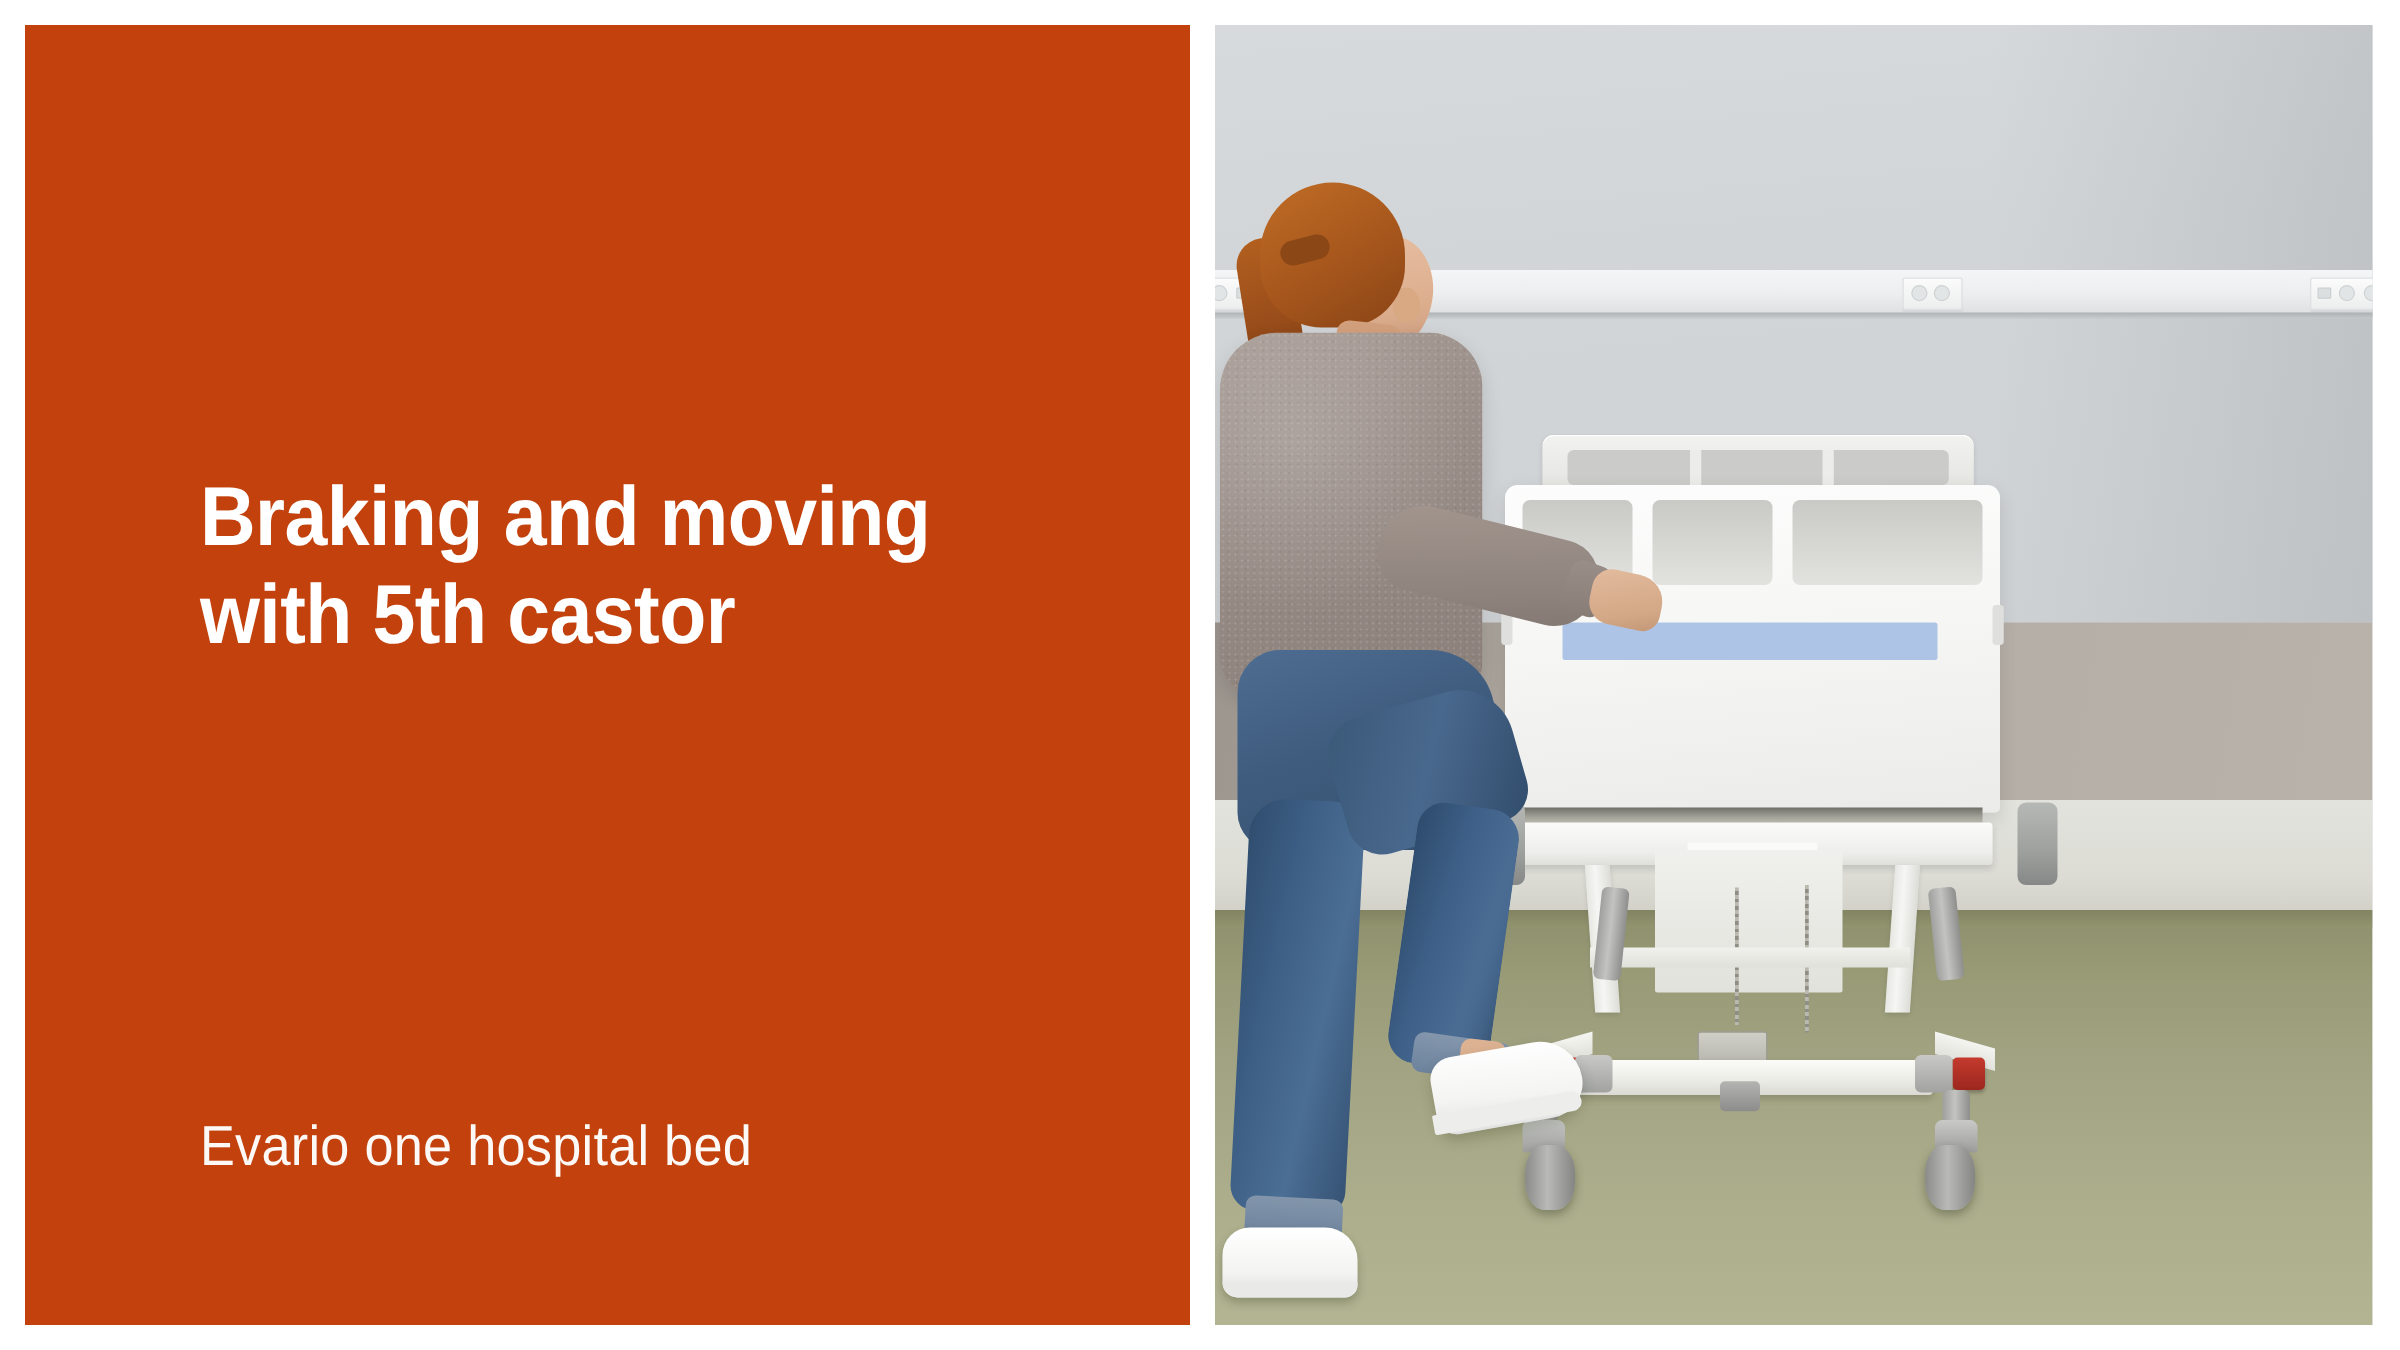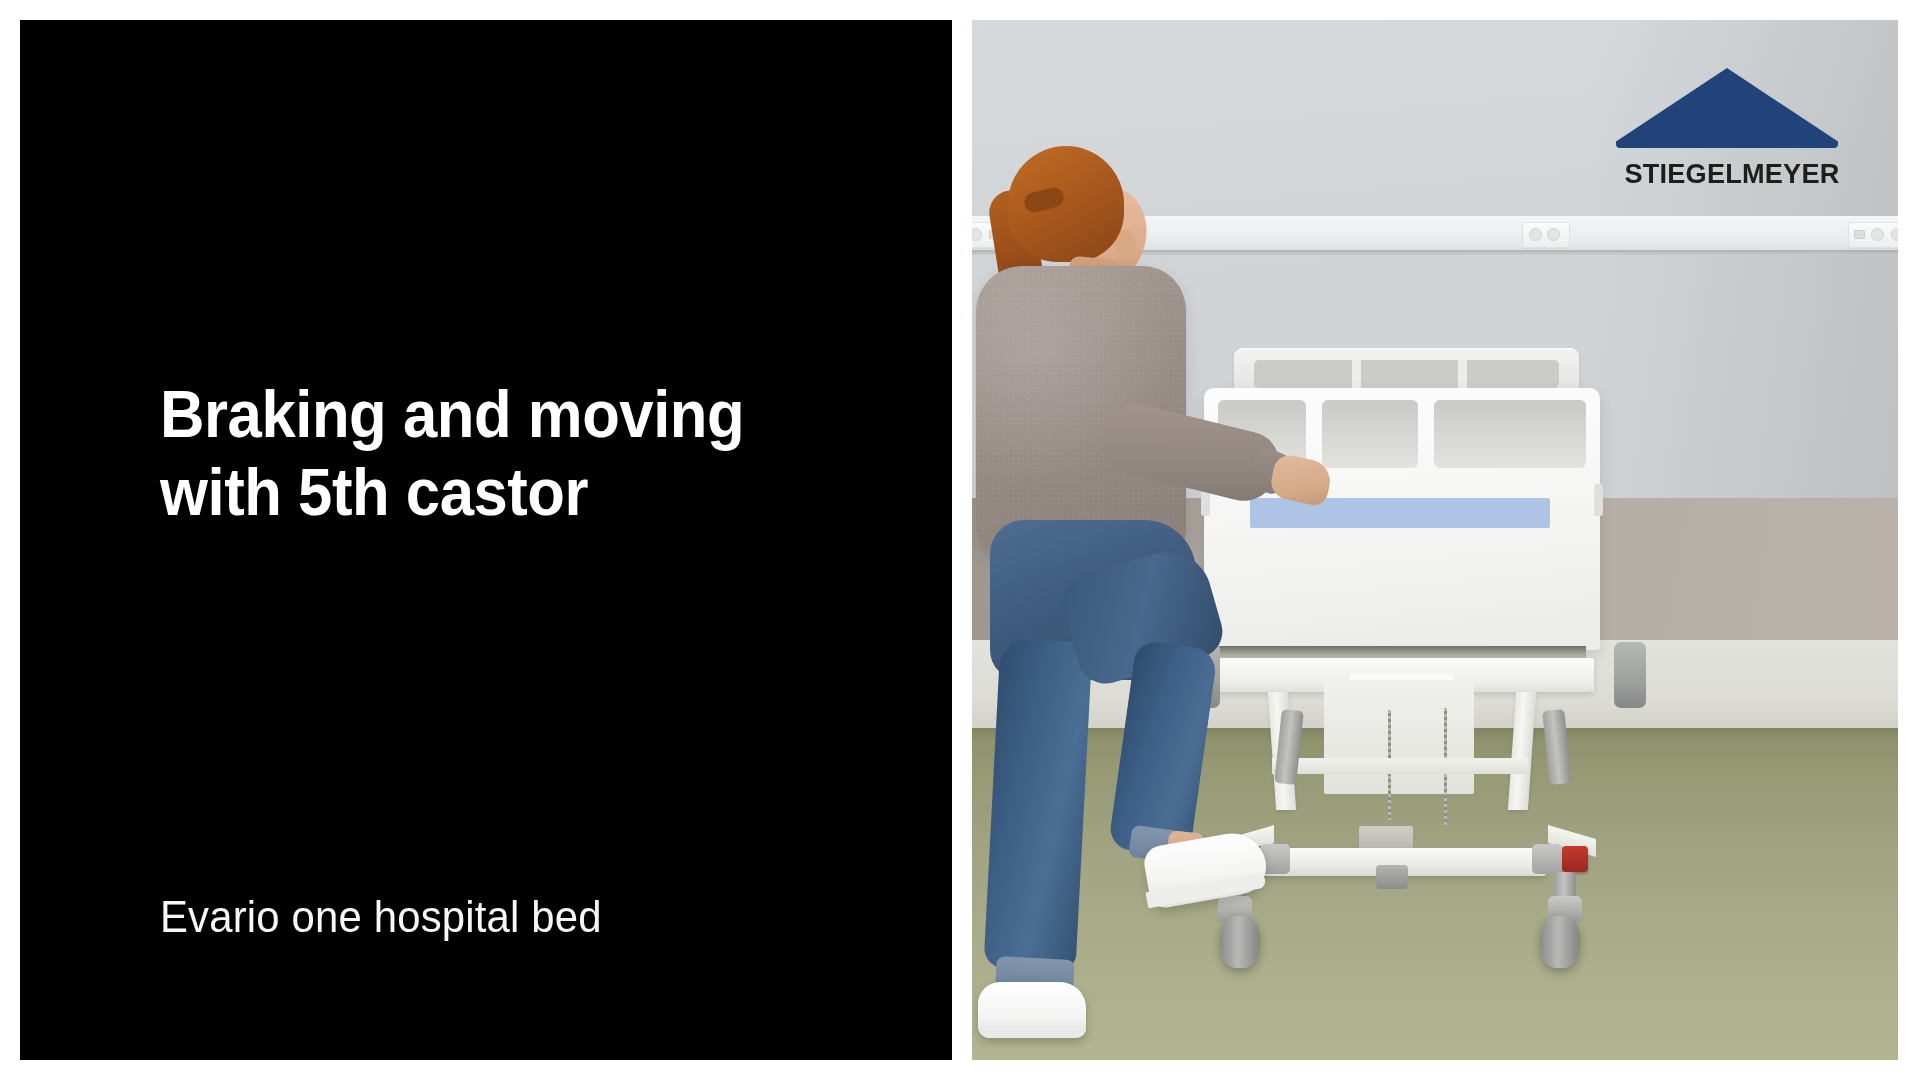--- a/index.html
+++ b/index.html
@@ -22,21 +22,21 @@
     background: #ffffff;
   }
 
   
   #title-panel {
     position: absolute;
     left: 20px;
     top: 20px;
     width: 932px;
     height: 1040px;
-    background: #000000;
+    background: #c2410c;
     overflow: hidden;
   }
   #title-block {
     position: absolute;
     left: 140px;
     top: 355px;
     width: 760px;
   }
   #slide-title {
     margin: 0;
@@ -571,19 +571,15 @@
       <div class="shoe-left-sole"></div>
 
       <div class="thigh-right"></div>
       <div class="shin-right"></div>
       <div class="shin-right-cuff"></div>
       <div class="ankle-skin"></div>
       <div class="shoe-right"></div>
       <div class="shoe-right-sole"></div>
     </div>
 
-    <div id="logo">
-      <div id="logo-roof"></div>
-      <div id="logo-wordmark">STIEGELMEYER</div>
-    </div>
 
   </section>
 </div>
 
 </body></html>

